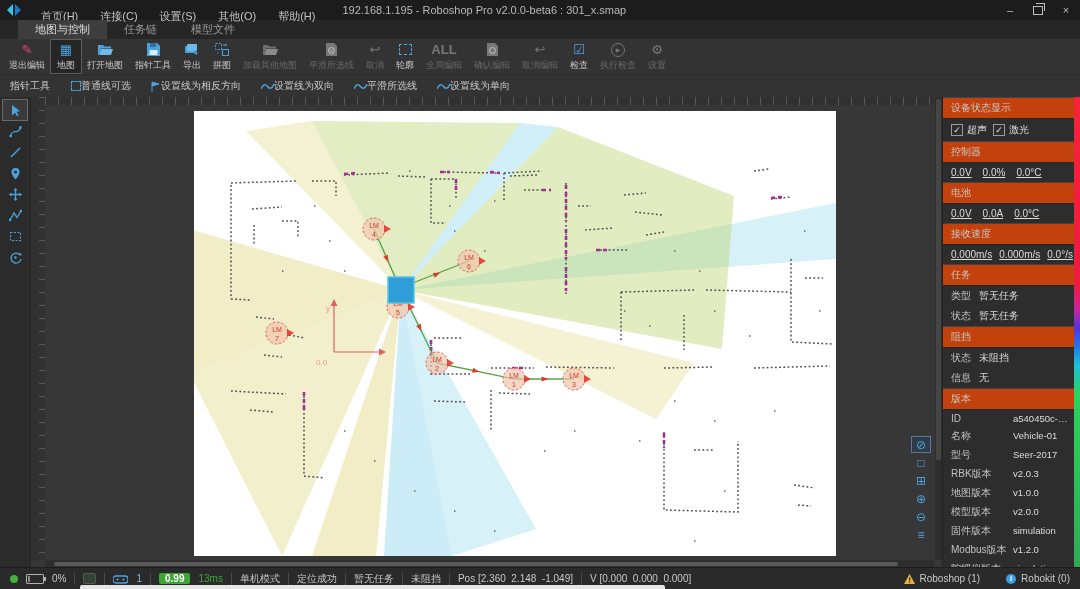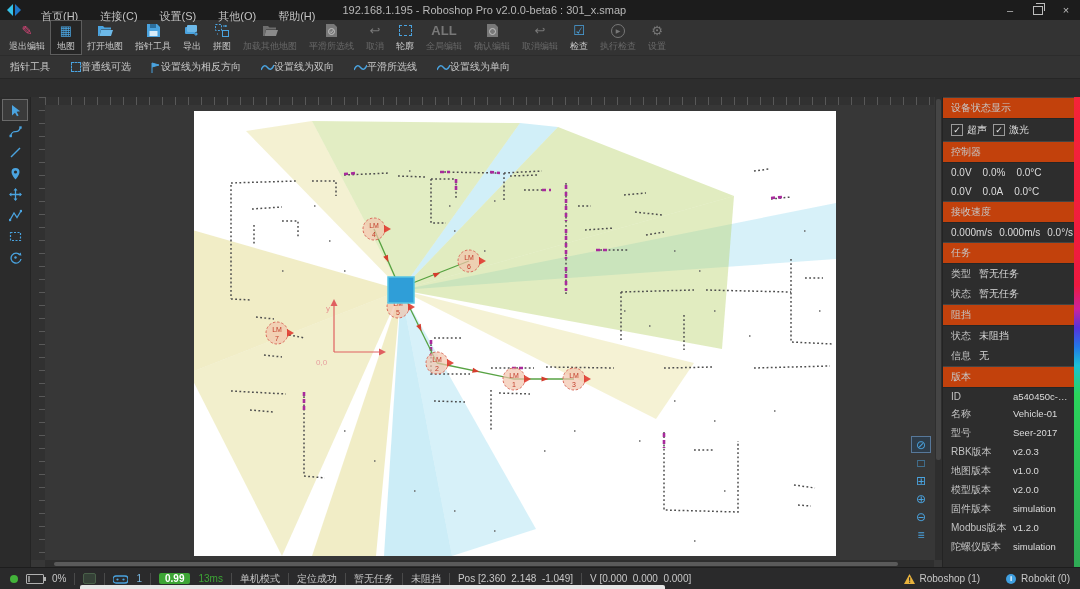--- a/index.html
+++ b/index.html
@@ -53,21 +53,21 @@
   .zbtn{width:18px;height:15px;color:#4aa3df;display:flex;align-items:center;justify-content:center;font-size:12px;}
   .zbtn.selected{outline:1px solid #57789a;background:#2e3c49;}
   .vscroll{position:absolute;right:0;top:0;bottom:8px;width:7px;background:#2e2e2e;}
   .vscroll .thumb{position:absolute;top:2px;left:1px;width:5px;height:78%;background:#454545;border-radius:2px;}
   .hscroll{position:absolute;left:14px;right:8px;bottom:0;height:8px;background:#2e2e2e;}
   .hscroll .thumb{position:absolute;left:1%;top:2px;height:4px;width:95%;background:#5a5a5a;border-radius:2px;}
   
   .rightpanel{width:137px;background:#2d2d2d;font-size:10px;border-left:1px solid #232323;overflow:hidden;}
   .rp-header{background:#c2410c;padding:3px 8px;color:#c6c6c6;border-top:1px solid #444;border-bottom:1px solid #262626;}
   .rp-row{padding:4px 8px;color:#dcdcdc;display:flex;align-items:center;gap:6px;}
-  .rp-values{display:flex;gap:11px;white-space:nowrap;}
+  .rp-values{display:flex;gap:11px;white-space:nowrap;text-decoration:underline;}
   .cb{display:flex;align-items:center;gap:4px;}
   .cbbox{width:10px;height:10px;border:1px solid #9a9a9a;background:#2d2d2d;display:flex;align-items:center;justify-content:center;font-size:9px;color:#e8e8e8;line-height:10px;}
   .kv{display:flex;gap:8px;padding:3px 8px;color:#dcdcdc;}
   .kv .k{color:#c2c2c2;}
   .vrow{display:flex;padding:2.5px 8px;color:#dcdcdc;align-items:center;}
   .vrow .vlabel{flex:0 0 62px;color:#c2c2c2;white-space:nowrap;}
   .vrow .vvalue{white-space:nowrap;overflow:hidden;text-overflow:ellipsis;font-size:9.5px;}
   .rainbow{position:absolute;right:0;top:97px;bottom:21px;width:6px;
      background:linear-gradient(to bottom,#f5233a 0%,#ee1a40 40%,#cc22a0 45%,#5533dd 49%,#2277e8 53%,#19c2d8 57%,#2ad45c 63%,#2faa55 100%);}
   
@@ -108,20 +108,25 @@
     <span class="apptitle">192.168.1.195 - Roboshop Pro v2.0.0-beta6 : 301_x.smap</span>
     <div class="wincontrols">
       <span class="wbtn">–</span>
       <span class="wbtn">
           <span class="restore-glyph"></span>
         </span>
       <span class="wbtn">×</span>
     </div>
   </div>
 
+  <div class="tabbar">
+    <div class="tab active">地图与控制</div>
+    <div class="tab">任务链</div>
+    <div class="tab">模型文件</div>
+  </div>
 
   <div class="toolbar">
     <div class="tbtn">
       <span class="ticon pink">✎</span>
       <span>退出编辑</span>
     </div>
     <div class="tbtn selected">
       <span class="ticon blue">▦</span>
       <span>地图</span>
     </div>
@@ -481,20 +486,21 @@
         </span>
       </div>
 
       <div class="rp-header">控制器</div>
       <div class="rp-row rp-values">
         <span>0.0V</span>
         <span>0.0%</span>
         <span>0.0°C</span>
       </div>
 
+      <div class="rp-header">电池</div>
       <div class="rp-row rp-values">
         <span>0.0V</span>
         <span>0.0A</span>
         <span>0.0°C</span>
       </div>
 
       <div class="rp-header">接收速度</div>
       <div class="rp-row rp-values" style="gap:7px;">
         <span>0.000m/s</span>
         <span>0.000m/s</span>

